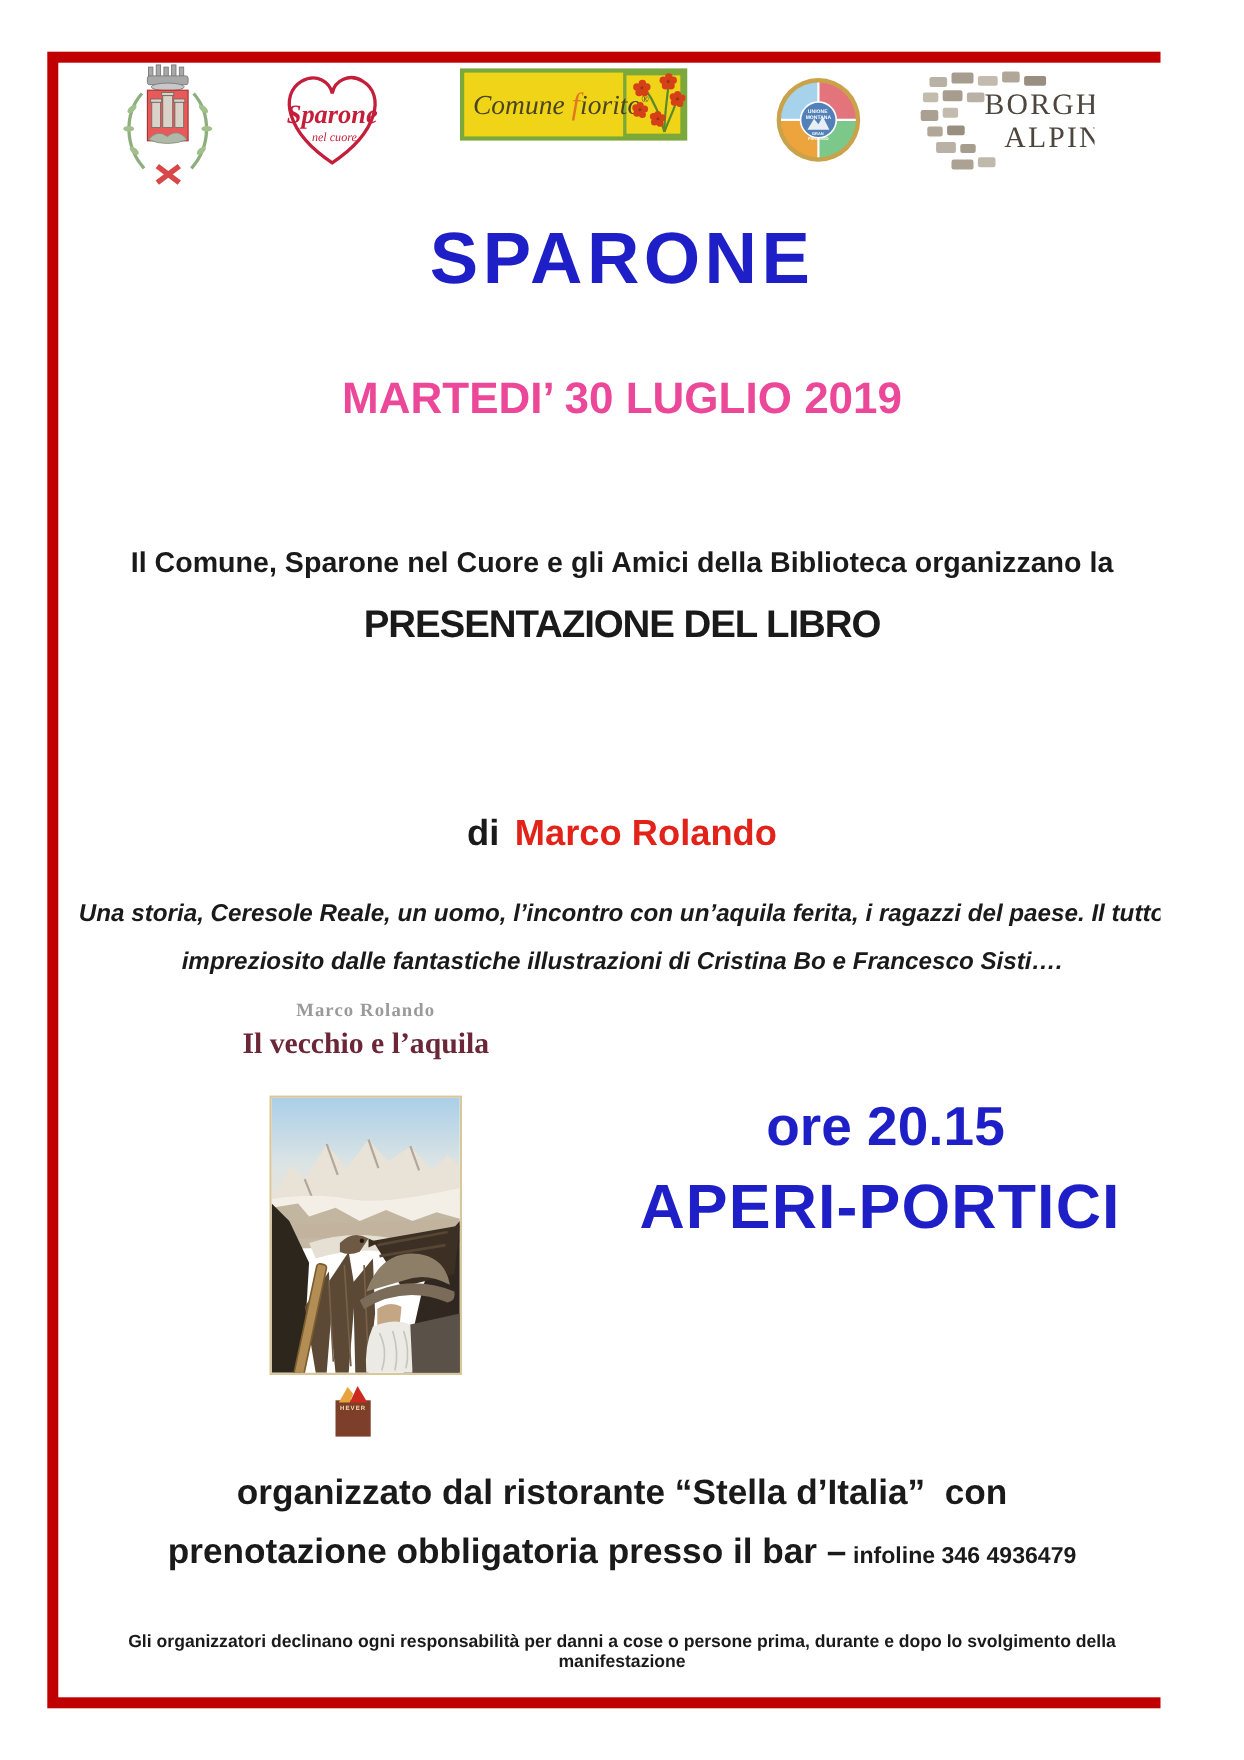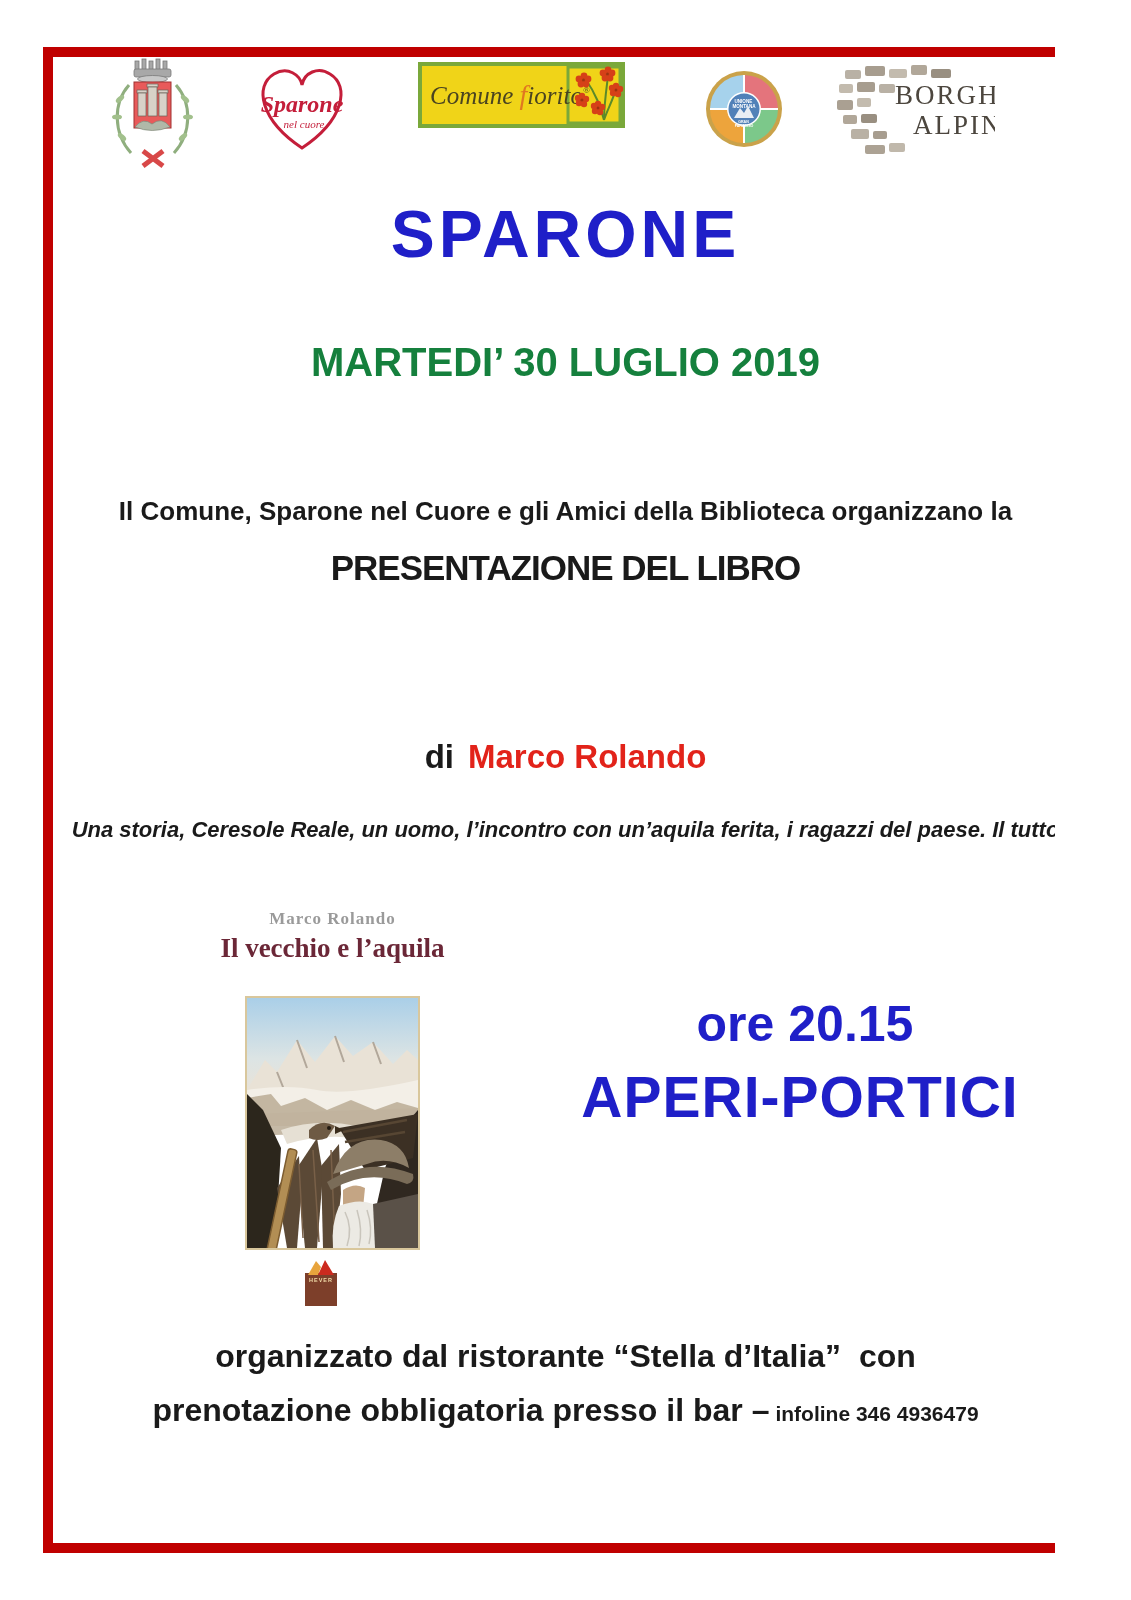--- a/index.html
+++ b/index.html
@@ -6,21 +6,21 @@
   .poster{
     position:relative;width:1055px;height:1600px;background:#ffffff;
     font-family:"Liberation Sans",sans-serif;overflow:hidden;
   }
   .frame{
     position:absolute;left:43px;top:47px;width:1045px;height:1506px;
     border:10px solid #c00000;box-sizing:border-box;
   }
   .center-line{position:absolute;left:60px;width:1011px;text-align:center;}
   .town-title{top:196px;font-size:66px;font-weight:bold;color:#1f1fc8;letter-spacing:4px;}
-  .date-line{top:340px;font-size:40px;font-weight:bold;color:#15803d;}
+  .date-line{top:340px;font-size:40px;font-weight:bold;color:#ec4899;}
   .time-line{top:418px;font-size:42px;font-weight:bold;color:#1f1fc8;}
   .organizers{top:496px;font-size:26px;font-weight:bold;color:#1a1a1a;}
   .event-type{top:548px;font-size:35px;font-weight:bold;color:#1a1a1a;letter-spacing:-1px;}
   .book-title{top:628px;font-size:58px;font-weight:bold;color:#e2231a;letter-spacing:-1px;}
   .byline{top:738px;font-size:33px;font-weight:bold;color:#1a1a1a;}
   .byline .author{color:#e2231a;margin-left:14px;}
   .description{top:808px;font-size:22px;font-weight:bold;font-style:italic;color:#1a1a1a;line-height:44px;}
   .aperitif-time{top:995px;left:560px;width:490px;text-align:center;font-size:50px;font-weight:bold;color:#1f1fc8;position:absolute;}
   .aperitif-name{top:1064px;left:540px;width:520px;text-align:center;font-size:57px;font-weight:bold;color:#1f1fc8;position:absolute;letter-spacing:1px;}
   .booking1{top:1338px;font-size:32px;font-weight:bold;color:#1a1a1a;white-space:pre;}
@@ -198,20 +198,21 @@
 
   <div class="center-line organizers">Il Comune, Sparone nel Cuore e gli Amici della Biblioteca organizzano la</div>
   <div class="center-line event-type">PRESENTAZIONE DEL LIBRO</div>
 
   <div class="center-line byline">
     <span>di</span><span class="author">Marco Rolando</span>
   </div>
 
   <div class="center-line description">
     <div>Una storia, Ceresole Reale, un uomo, l’incontro con un’aquila ferita, i ragazzi del paese. Il tutto</div>
+    <div>impreziosito dalle fantastiche illustrazioni di Cristina Bo e Francesco Sisti….</div>
   </div>
 
   <div class="book-cover">
     <div class="cover-author">Marco Rolando</div>
     <div class="cover-title">Il vecchio e l’aquila</div>
     <div class="cover-art">
       <svg width="171" height="250" viewBox="0 0 171 250">
         <defs>
           <linearGradient id="sky" x1="0" y1="0" x2="0" y2="1">
             <stop offset="0" stop-color="#aacfe8"></stop>
@@ -258,13 +259,14 @@
   </div>
 
   <div class="aperitif-time">ore 20.15</div>
   <div class="aperitif-name">APERI-PORTICI</div>
 
   <div class="center-line booking1">organizzato dal ristorante “Stella d’Italia”  con</div>
   <div class="center-line booking2">
     <span>prenotazione obbligatoria presso il bar –</span><span class="infoline">infoline 346 4936479</span>
   </div>
 
+  <div class="center-line disclaimer">Gli organizzatori declinano ogni responsabilità per danni a cose o persone prima, durante e dopo lo svolgimento della manifestazione</div>
 </div>
 
 </body></html>

